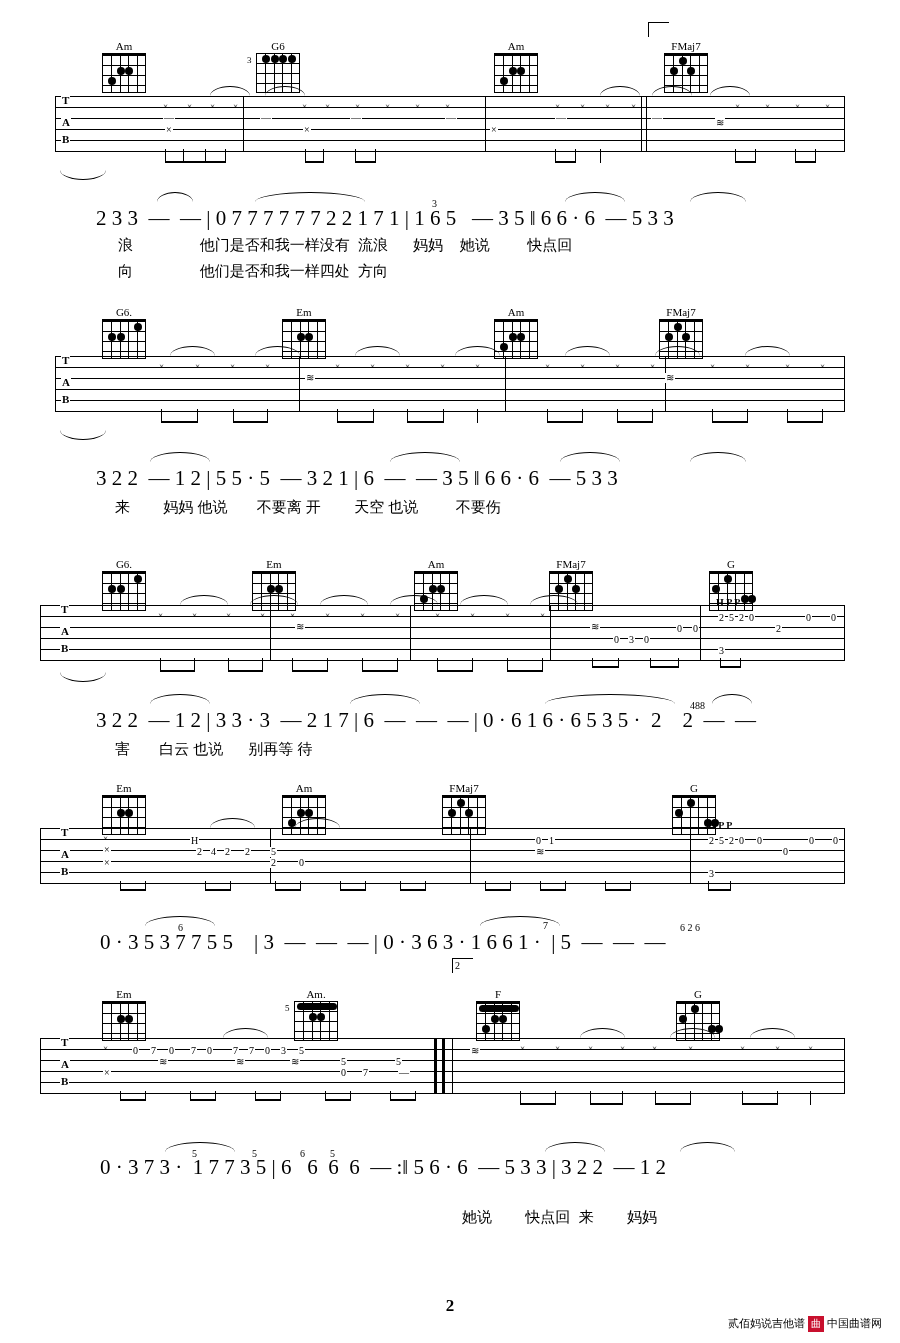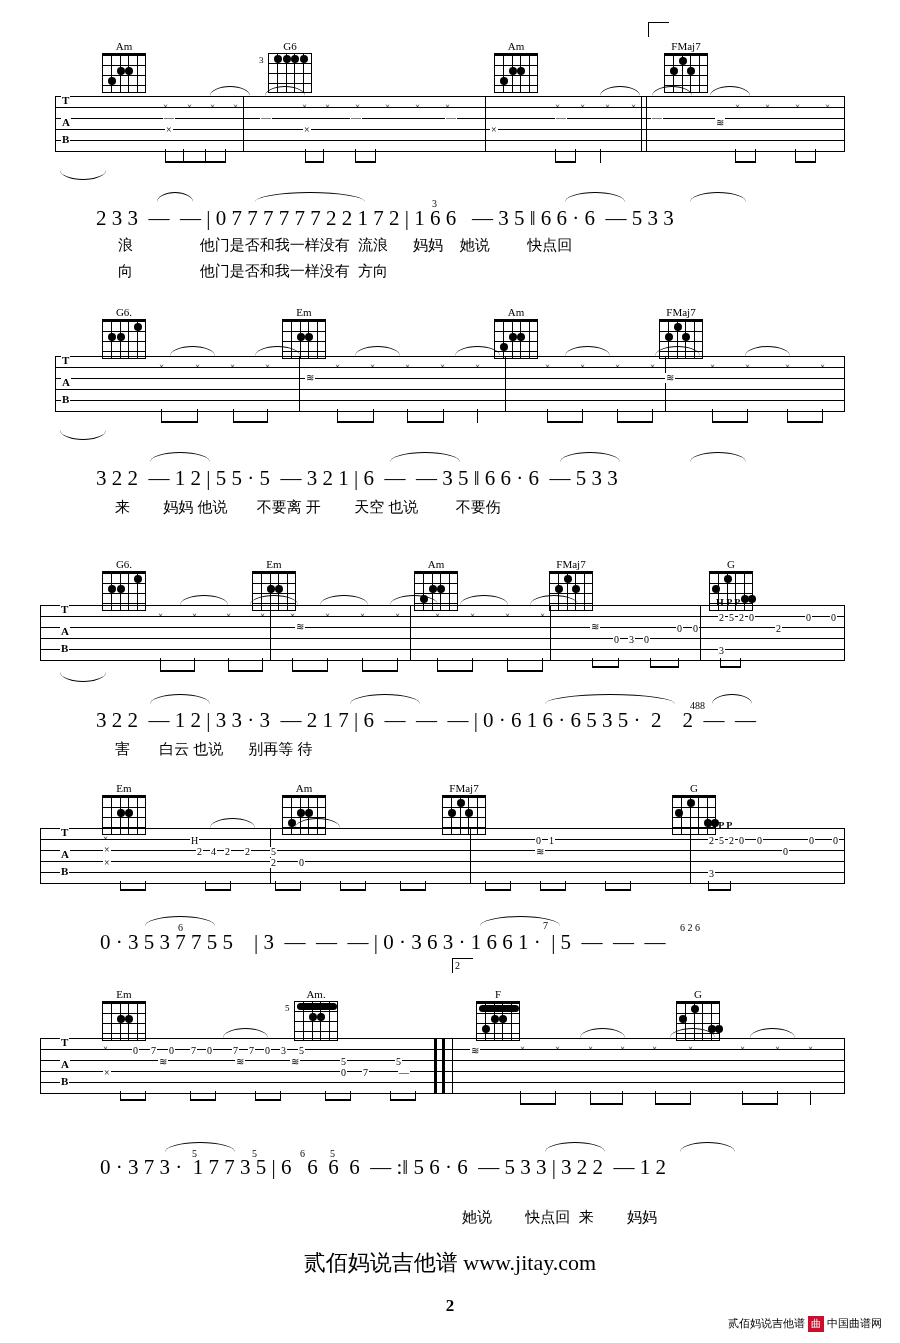--- a/index.html
+++ b/index.html
@@ -58,21 +58,21 @@
           <div class="v" style="left:34px"></div>
         <div class="h" style="top:9px"></div>
           <div class="h" style="top:19px"></div>
           <div class="h" style="top:29px"></div>
         <div class="dot" style="left:14px;top:11px"></div>
         <div class="dot" style="left:22px;top:11px"></div>
         <div class="dot" style="left:5px;top:21px"></div>
       </div>
     </div>
 
-    <div class="chord" style="left:264px;top:40px;">
+    <div class="chord" style="left:252px;top:40px;">
       <div class="cname">G6</div>
       <div class="grid nonut">
         <div class="fretlbl" style="top:1px">3</div>
         <div class="v" style="left:8px"></div>
           <div class="v" style="left:17px"></div>
         <div class="v" style="left:25px"></div>
           <div class="v" style="left:34px"></div>
         <div class="h" style="top:9px"></div>
           <div class="h" style="top:19px"></div>
           <div class="h" style="top:29px"></div>
@@ -187,23 +187,23 @@
         <div class="beam" style="left:740px;top:12px;width:21px"></div>
       </div>
 
       <div class="slur" style="left:155px;top:-10px;width:40px;"></div>
       <div class="slur" style="left:210px;top:-10px;width:40px;"></div>
       <div class="slur" style="left:545px;top:-10px;width:40px;"></div>
       <div class="slur" style="left:597px;top:-10px;width:40px;"></div>
       <div class="slur" style="left:655px;top:-10px;width:40px;"></div>
     </div>
 
-    <div class="notation" style="left:96px;top:206px;">2 3 3  —  — | 0 7 7 7 7 7 7 2 2 1 7 2 | 1 6 6   — 3 5 ‖ 6 6 · 6  — 5 3 3</div>
+    <div class="notation" style="left:96px;top:206px;">2 3 3  —  — | 0 7 7 7 7 7 7 2 2 1 7 1 | 1 6 5   — 3 5 ‖ 6 6 · 6  — 5 3 3</div>
     <div class="lyric" style="left:118px;top:236px;">浪                他门是否和我一样没有  流浪      妈妈    她说         快点回</div>
-    <div class="lyric2" style="left:118px;top:262px;">向                他门是否和我一样没有  方向</div>
+    <div class="lyric2" style="left:118px;top:262px;">向                他们是否和我一样四处  方向</div>
     <div class="tiny" style="left:432px;top:198px;">3</div>
     <div class="bracket" style="left:648px;top:22px;width:20px;height:14px;"></div>
     <div class="slurd" style="left:60px;top:170px;width:46px;"></div>
     <div class="slur" style="left:157px;top:192px;width:36px;"></div>
     <div class="slur" style="left:255px;top:192px;width:110px;"></div>
     <div class="slur" style="left:565px;top:192px;width:60px;"></div>
     <div class="slur" style="left:690px;top:192px;width:56px;"></div>
   </div>
 
   <div>
@@ -816,19 +816,18 @@
     <div class="lyric" style="left:462px;top:1208px;">她说        快点回  来        妈妈</div>
     <div class="slur" style="left:165px;top:1142px;width:70px;"></div>
     <div class="slur" style="left:545px;top:1142px;width:60px;"></div>
     <div class="slur" style="left:680px;top:1142px;width:55px;"></div>
     <div class="tiny" style="left:192px;top:1148px;">5</div>
     <div class="tiny" style="left:252px;top:1148px;">5</div>
     <div class="tiny" style="left:300px;top:1148px;">6</div>
     <div class="tiny" style="left:330px;top:1148px;">5</div>
   </div>
 
-  <div class="footer-url" style="top:1248px;">贰佰妈说吉他谱 www.jitay.com</div>
   <div class="pagenum" style="top:1296px;">2</div>
   <div class="credit" style="right:18px;left:auto;top:1316px;width:auto;">
     <span>贰佰妈说吉他谱</span><span class="box">曲</span><span>中国曲谱网</span>
   </div>
 
 </div>
 
 </body></html>

